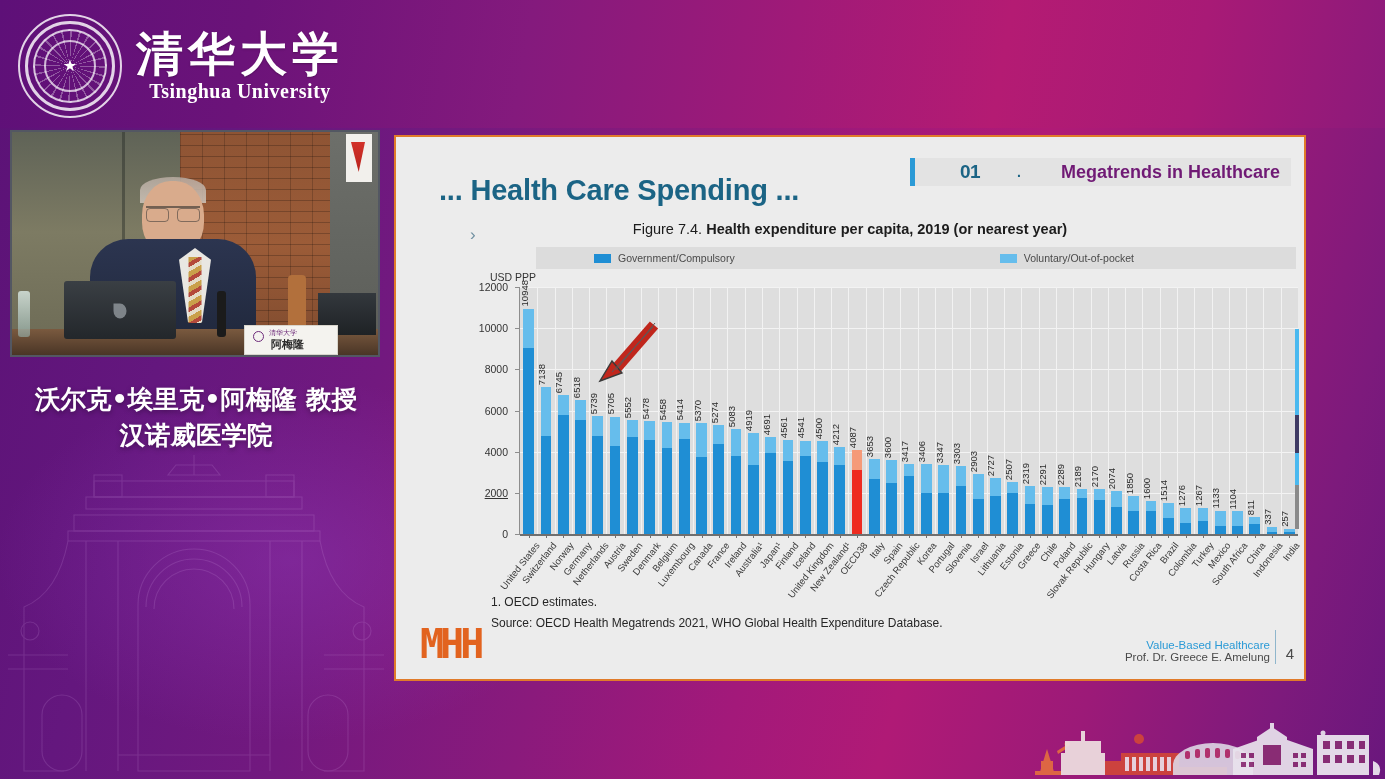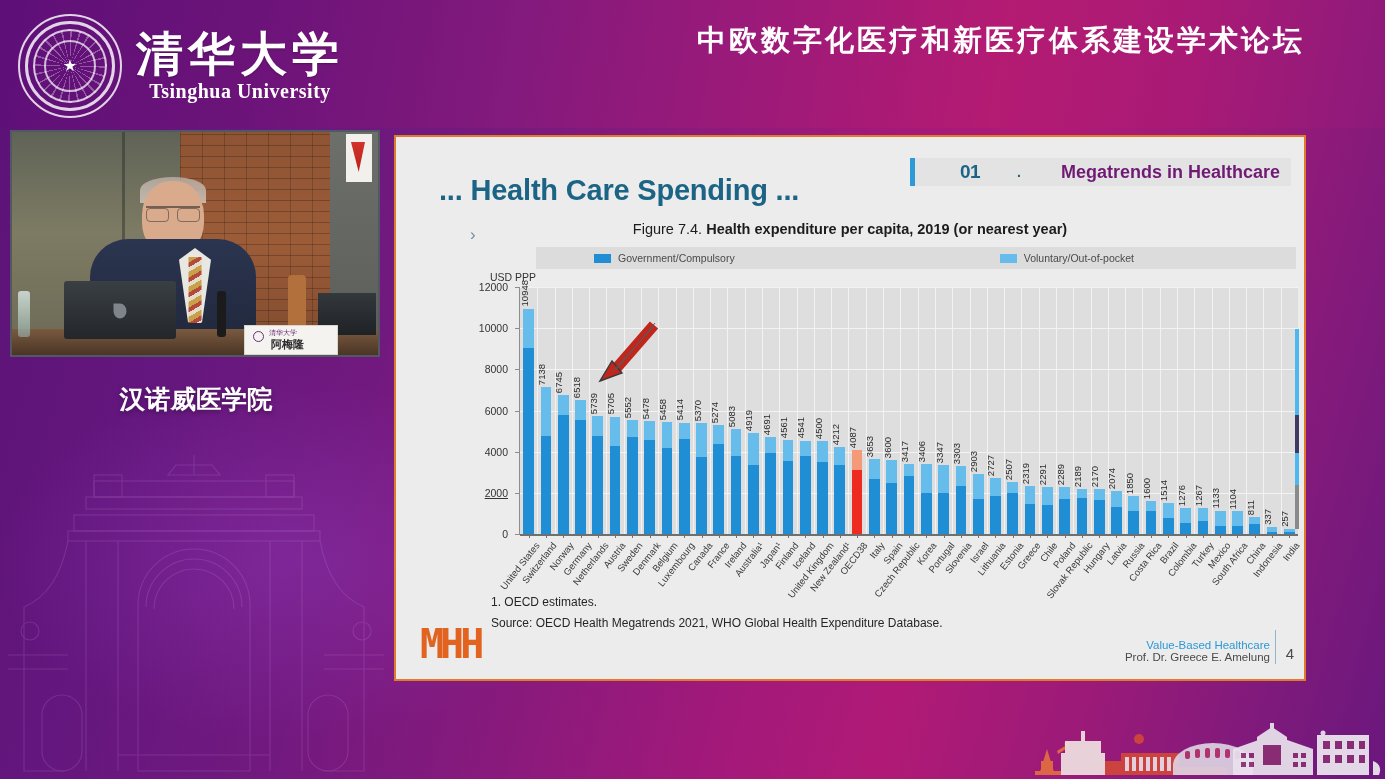--- a/index.html
+++ b/index.html
@@ -227,21 +227,20 @@
         <div class="inner"></div>
           <div class="ring2"></div>
           <div class="star">★</div>
       </div>
       <div>
         <div id="cn-name">清华大学</div>
         <div id="en-name">Tsinghua University</div>
       </div>
     </div>
     <div id="title-block">
-      <div id="forum-cn">中欧数字化医疗和新医疗体系建设学术论坛</div>
     </div>
   </div>
 
   <div id="left-panel">
     <svg id="arch" viewBox="0 0 376 330">
       <g fill="none" stroke="#d7a8e8" stroke-width="1.1" opacity="0.55">
         <rect x="86" y="26" width="200" height="16"></rect>
           <rect x="78" y="42" width="216" height="12"></rect>
         <rect x="66" y="60" width="240" height="16"></rect>
           <rect x="60" y="76" width="252" height="10"></rect>
@@ -283,20 +282,21 @@
       <div class="vid-laptop2"></div>
       <div class="vid-mic"></div>
       <div class="vid-nameplate">
         <div class="np-seal"></div>
         <div class="np-txt">清华大学</div>
         <div class="np-txt2">阿梅隆</div>
       </div>
     </div>
 
     <div id="speaker-name">
+      <div>沃尔克•埃里克•阿梅隆 教授</div>
       <div>汉诺威医学院</div>
     </div>
   </div>
 
   <div id="slide">
     <div id="slide-title">... Health Care Spending ...</div>
 
     <div id="section-badge">
       <span class="bar"></span>
       <span class="num">01</span>

